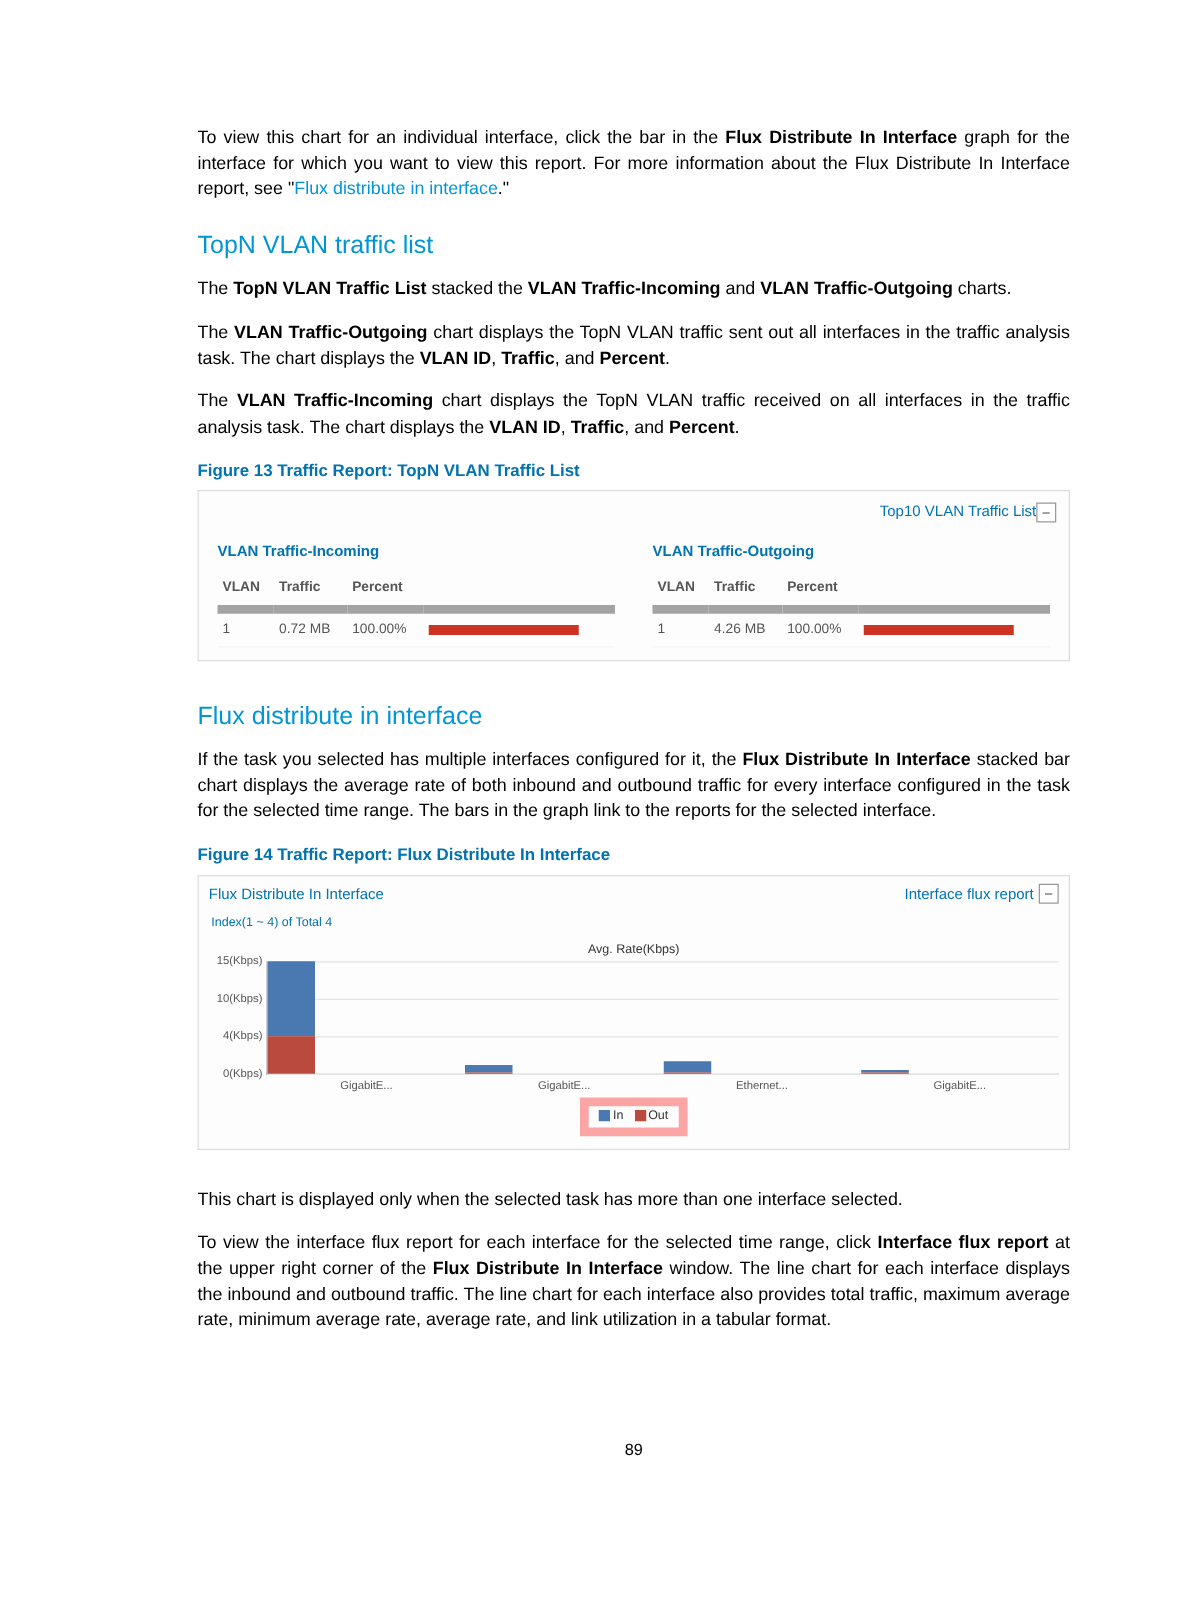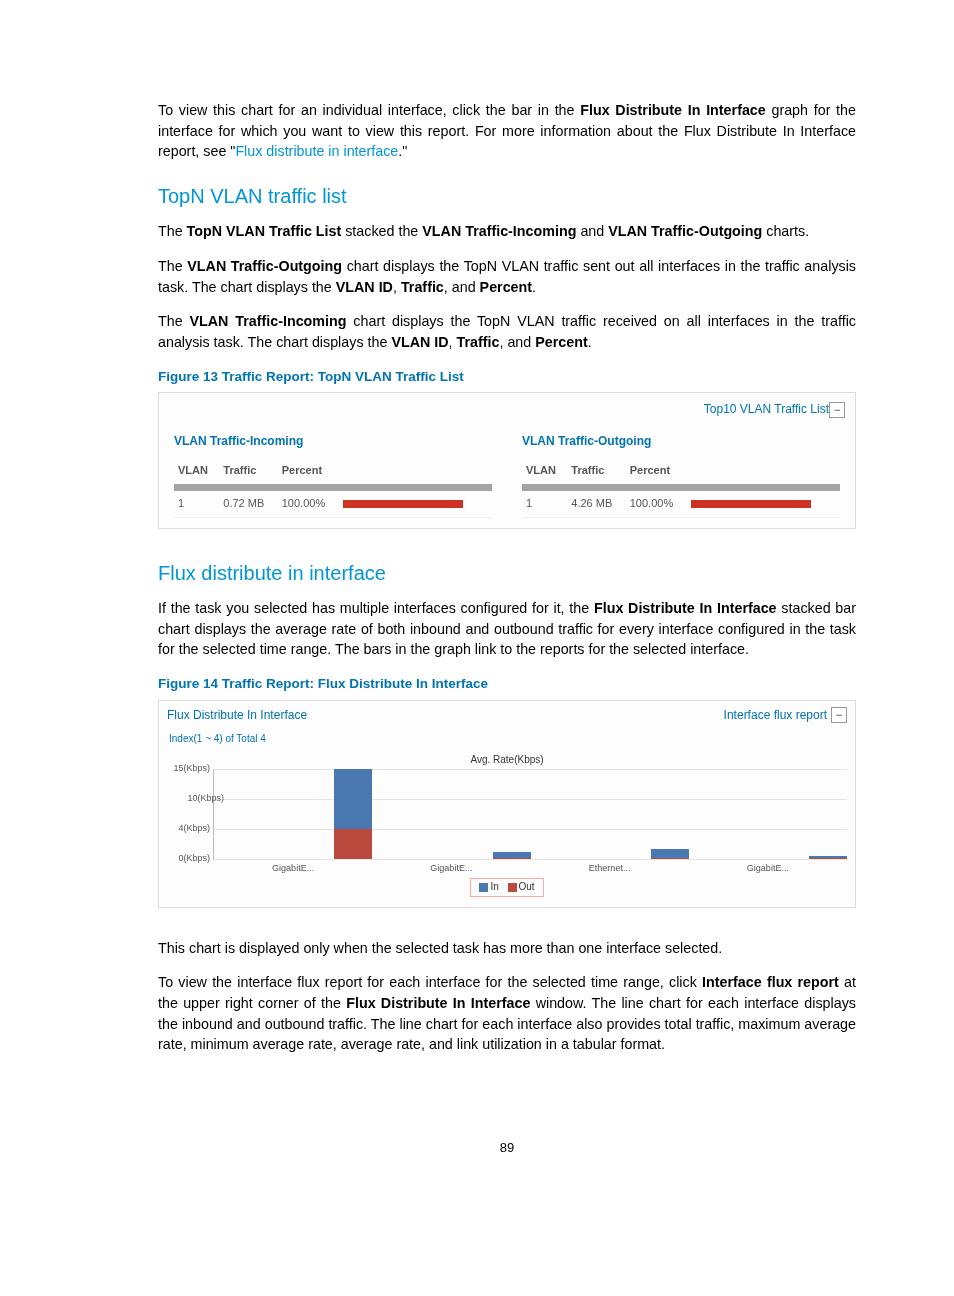--- a/index.html
+++ b/index.html
@@ -135,42 +135,42 @@
     width: 44px;
     text-align: right;
     font-size: 9px;
     color: #555;
     transform: translateY(-50%);
   }
   .barcol {
     flex: 1;
     display: flex;
     align-items: flex-end;
-    justify-content: flex-end;
+    justify-content: flex-start;
     position: relative;
   }
   .stack { width: 38px; display: flex; flex-direction: column; justify-content: flex-end; }
   .seg-in { background: #4a78b0; }
   .seg-out { background: #b94a3d; }
   .xlab {
     position: absolute;
     top: 100%;
     left: 50%;
     transform: translateX(-50%);
     font-size: 9px;
     color: #555;
     margin-top: 3px;
     white-space: nowrap;
   }
   .legend {
     margin-top: 18px;
     text-align: right;
     font-size: 10px;
     color: #333;
-    border: 1px solid #fca5a5;
+    border: 7px solid #fca5a5;
     display: inline-block;
     padding: 1px 8px;
   }
   .legend-wrap { text-align: center; }
   .sw { display: inline-block; width: 9px; height: 9px; vertical-align: middle; margin: 0 2px 0 6px; }
   .sw:first-child { margin-left: 0; }
 
   .pageno {
     text-align: center;
     font-size: 13px;
@@ -275,21 +275,21 @@
       <div class="chart-title">Avg. Rate(Kbps)</div>
       <div class="chart-area" id="chart-area">
         <div class="gridlines" id="gridlines">
             <div class="gridline" style="top: 100%;"></div>
             <div class="gridline" style="top: 66.6667%;"></div>
             <div class="gridline" style="top: 33.3333%;"></div>
             <div class="gridline" style="top: 0%;"></div>
           </div>
       <div class="ylab" style="top: 100%;">0(Kbps)</div>
           <div class="ylab" style="top: 66.6667%;">4(Kbps)</div>
-          <div class="ylab" style="top: 33.3333%; margin-left: 14px;">10(Kbps)</div>
+          <div class="ylab" style="top: 33.3333%;">10(Kbps)</div>
           <div class="ylab" style="top: 0%;">15(Kbps)</div>
           <div class="barcol">
             <div class="stack">
               <div class="seg-in" style="height: 60px;"></div>
               <div class="seg-out" style="height: 30px;"></div>
             </div>
             <div class="xlab">GigabitE...</div>
           </div>
           <div class="barcol">
             <div class="stack">

